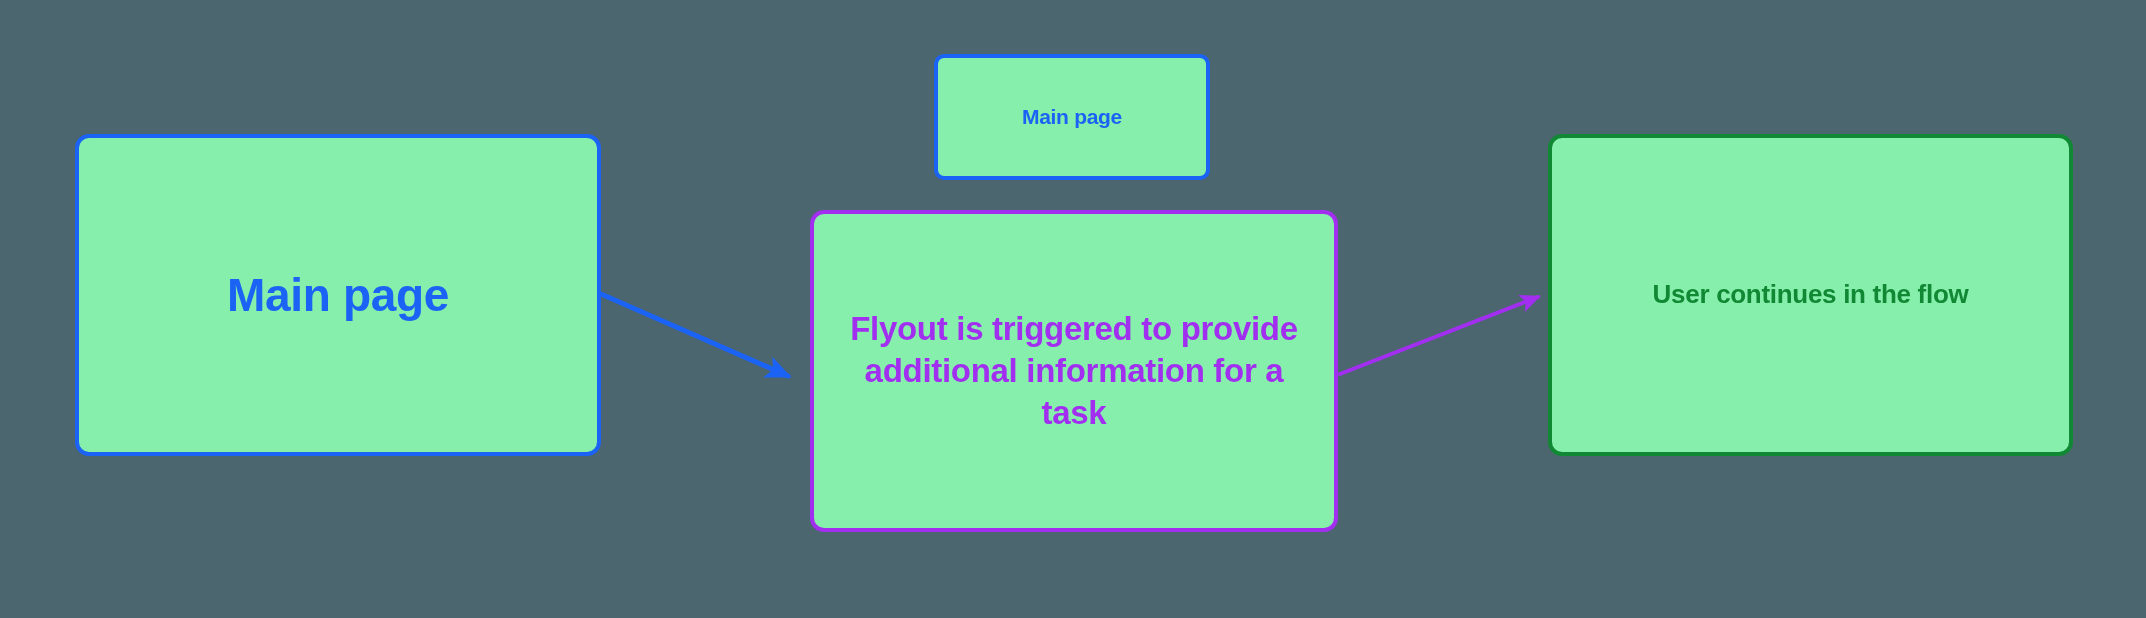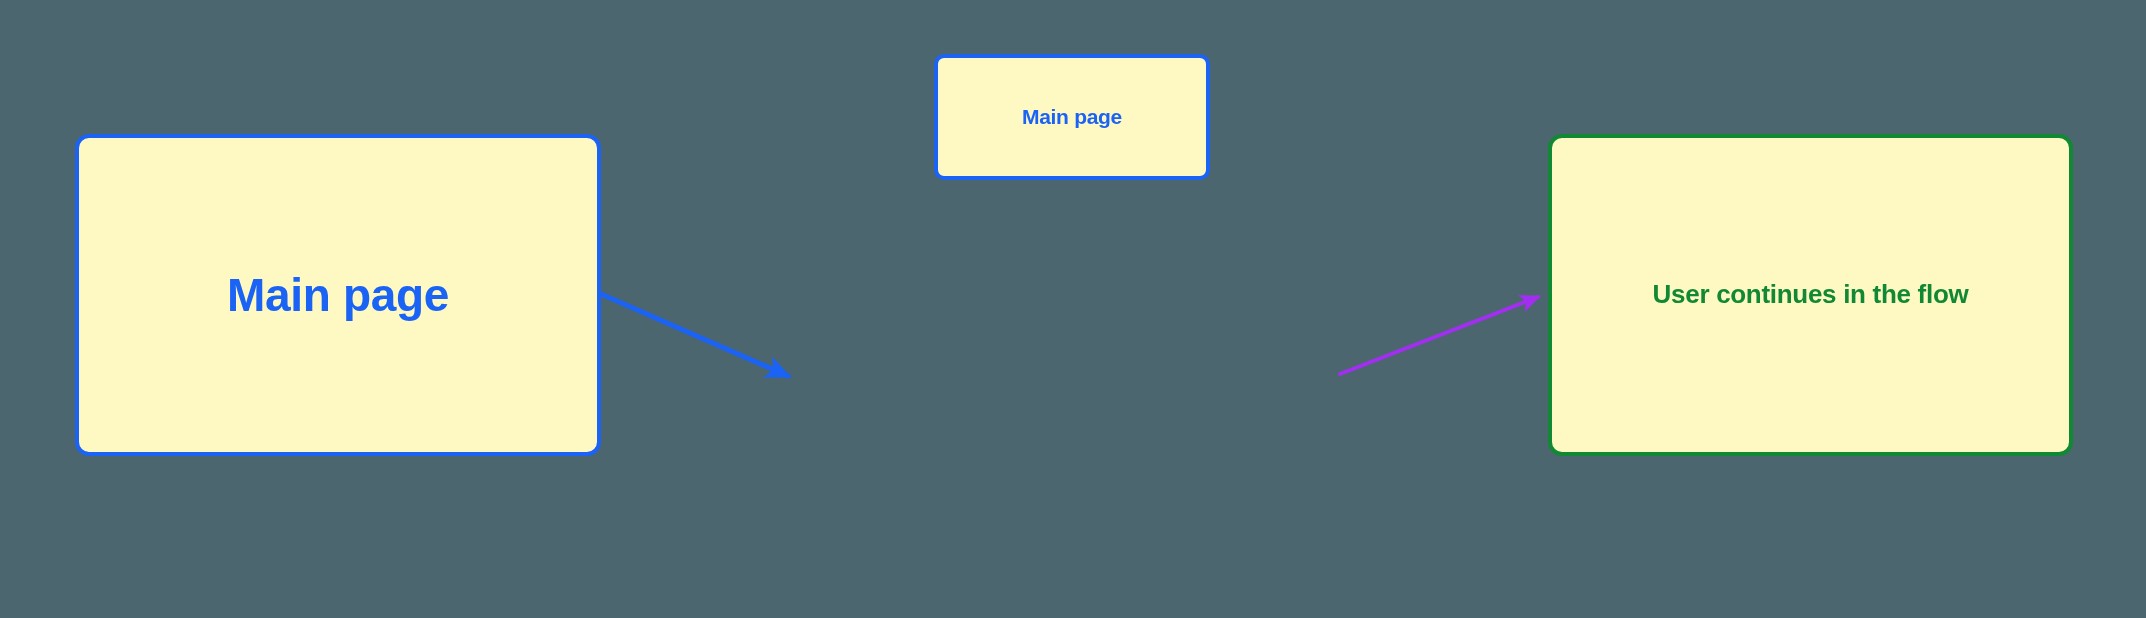--- a/index.html
+++ b/index.html
@@ -15,21 +15,21 @@
     overflow: hidden;
   }
   #canvas {
     position: relative;
     width: 2146px;
     height: 618px;
     background: #4c666f;
   }
   .node {
     position: absolute;
-    background: #fef9c3;
+    background: #86efac;
     border-style: solid;
     border-width: 4px;
     border-radius: 14px;
     box-sizing: border-box;
     display: flex;
     align-items: center;
     justify-content: center;
     text-align: center;
   }
   .node-label {
@@ -124,18 +124,21 @@
   </svg>
 
   <div class="node" id="node-main-page-left">
     <div class="node-label">Main page</div>
   </div>
 
   <div class="node" id="node-main-page-top">
     <div class="node-label">Main page</div>
   </div>
 
+  <div class="node" id="node-flyout">
+    <div class="node-label">Flyout is triggered to provide additional information for a task</div>
+  </div>
 
   <div class="node" id="node-user-continues">
     <div class="node-label">User continues in the flow</div>
   </div>
 
 </div>
 
 </body></html>

